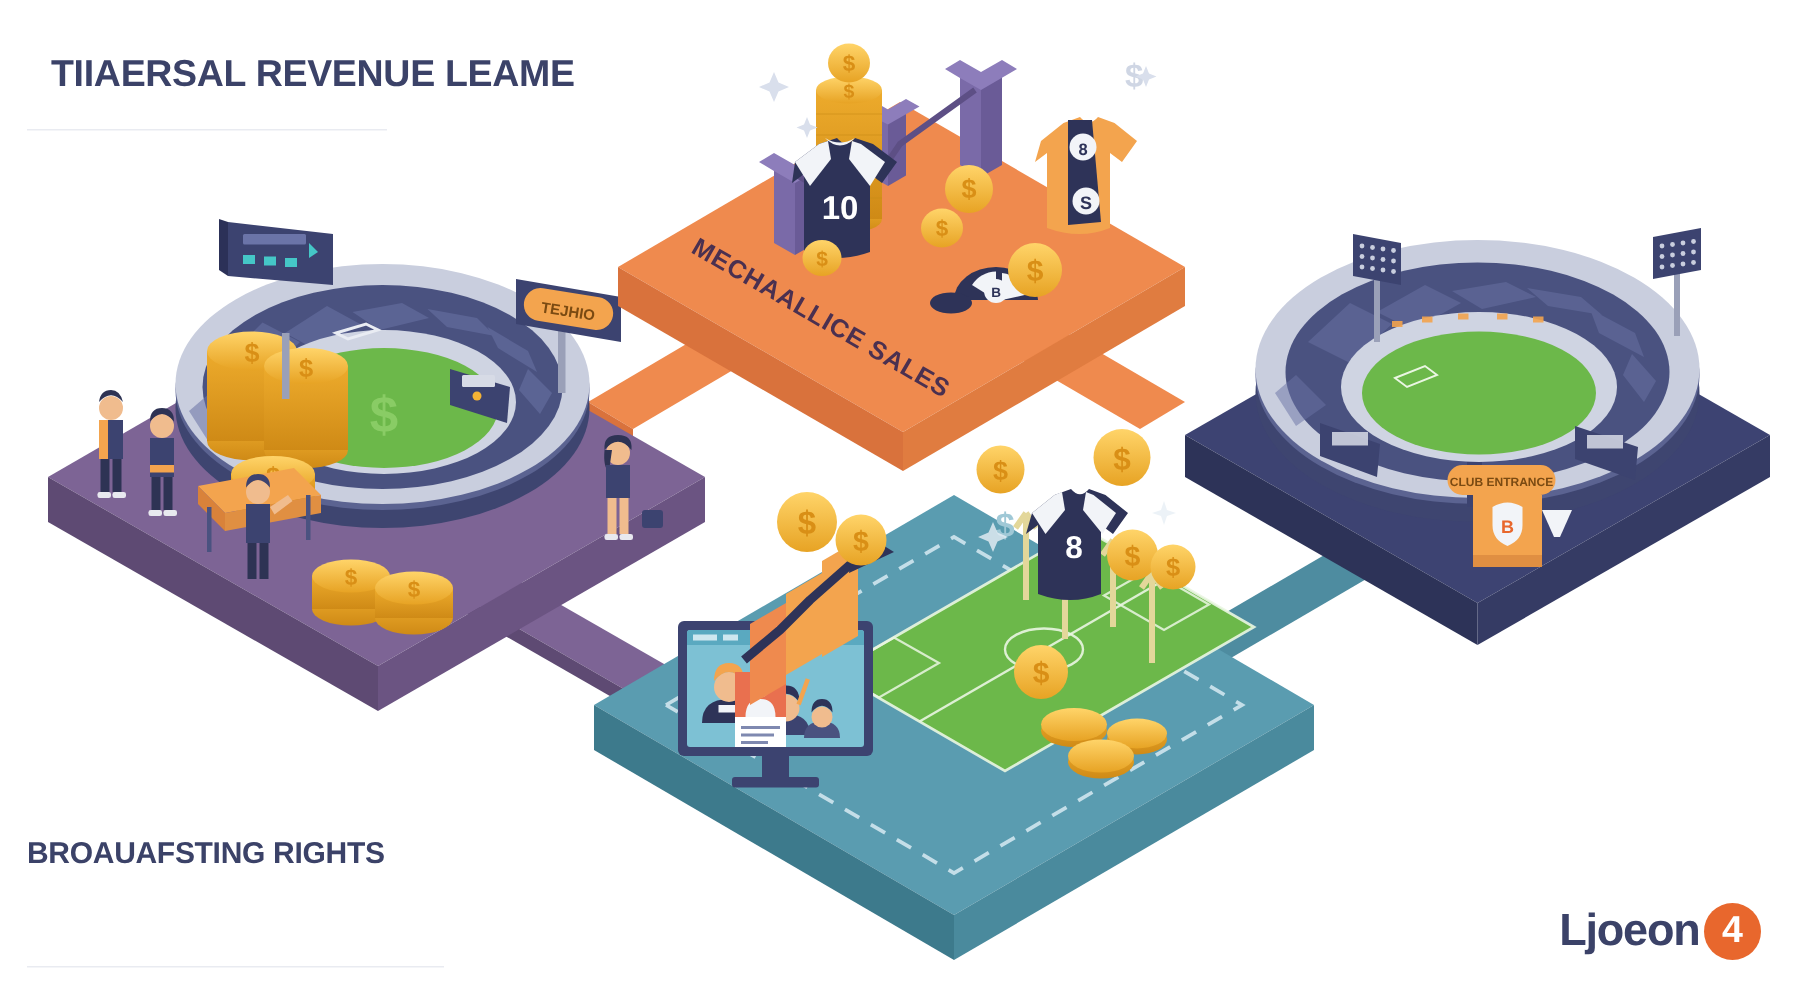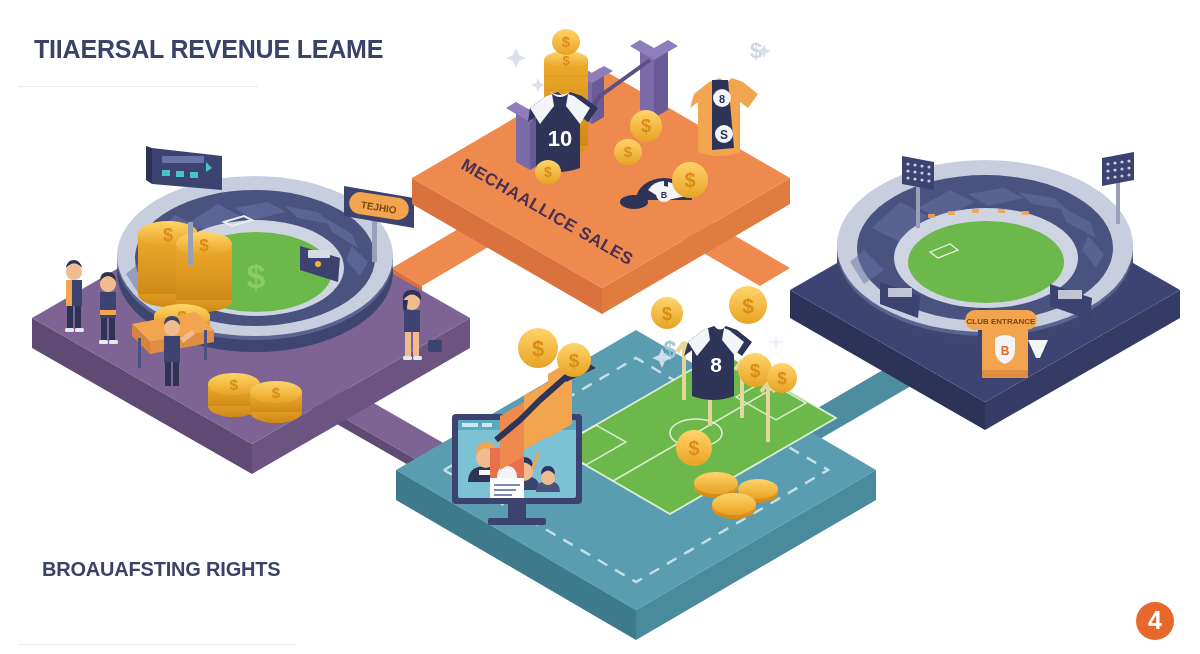--- a/index.html
+++ b/index.html
@@ -12,21 +12,21 @@
   .txt-block { position:absolute; z-index:40; }
   #title-block { left:34px; top:4px; width:330px;margin-top:32px; }
   #title-block .headline {
     font-size:25px; font-weight:bold; letter-spacing:-0.2px;
     color:#3b4268; line-height:1.05; white-space:nowrap;
   }
   #title-block .body {
     margin-top:9px; font-size:8.2px; line-height:1.62;
     color:#9aa0b4; width:200px; letter-spacing:.1px;
   }
-  #broadcast-block { left:18px; top:558px; width:320px;margin-left:24px; }
+  #broadcast-block { left:18px; top:558px; width:320px; }
   #broadcast-block .headline {
     font-size:20px; font-weight:bold; letter-spacing:-0.2px; color:#3b4268;
   }
   #broadcast-block .body {
     margin-top:9px; font-size:8.2px; line-height:1.62;
     color:#9aa0b4; width:272px; letter-spacing:.1px;
   }
 
   
   .rule { position:absolute; height:1px; background:#e9ebf1; z-index:35; }
@@ -560,14 +560,15 @@
 
 <div class="txt-block" id="title-block">
   <div class="headline">TIIAERSAL REVENUE LEAME</div>
 </div>
 
 <div class="txt-block" id="broadcast-block">
   <div class="headline">BROAUAFSTING RIGHTS</div>
 </div>
 
 <div id="logo">
+  <span class="word">Ljoeon</span>
   <span class="badge">4</span>
 </div>
 
 </body></html>

